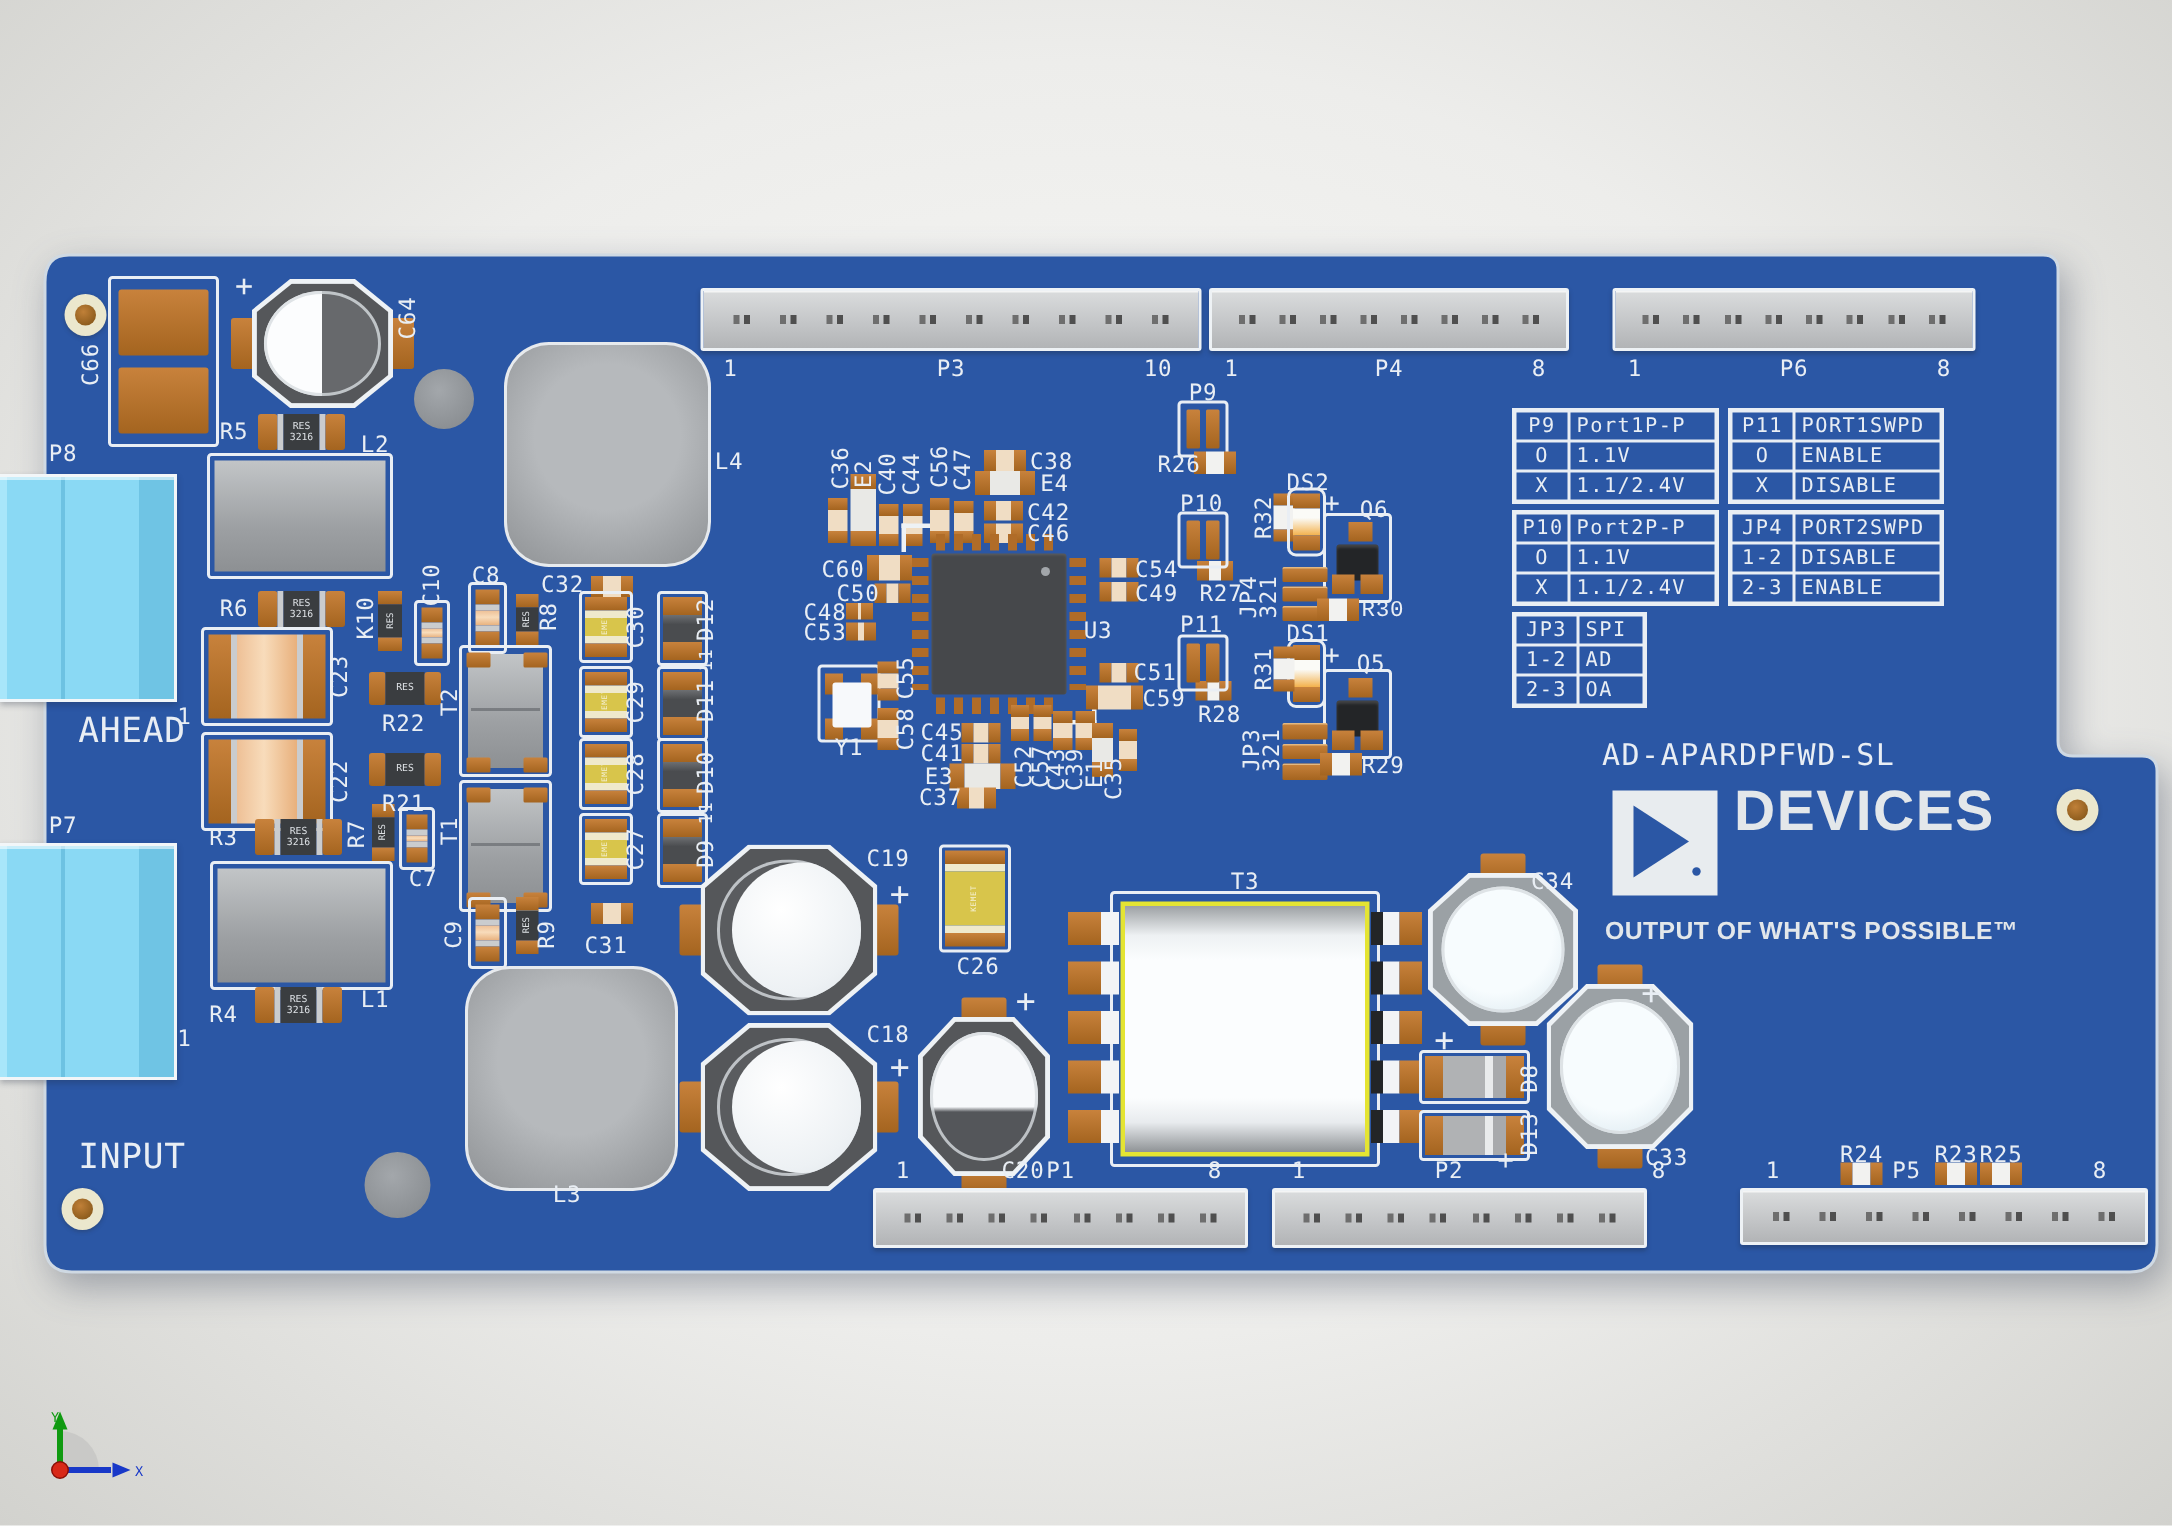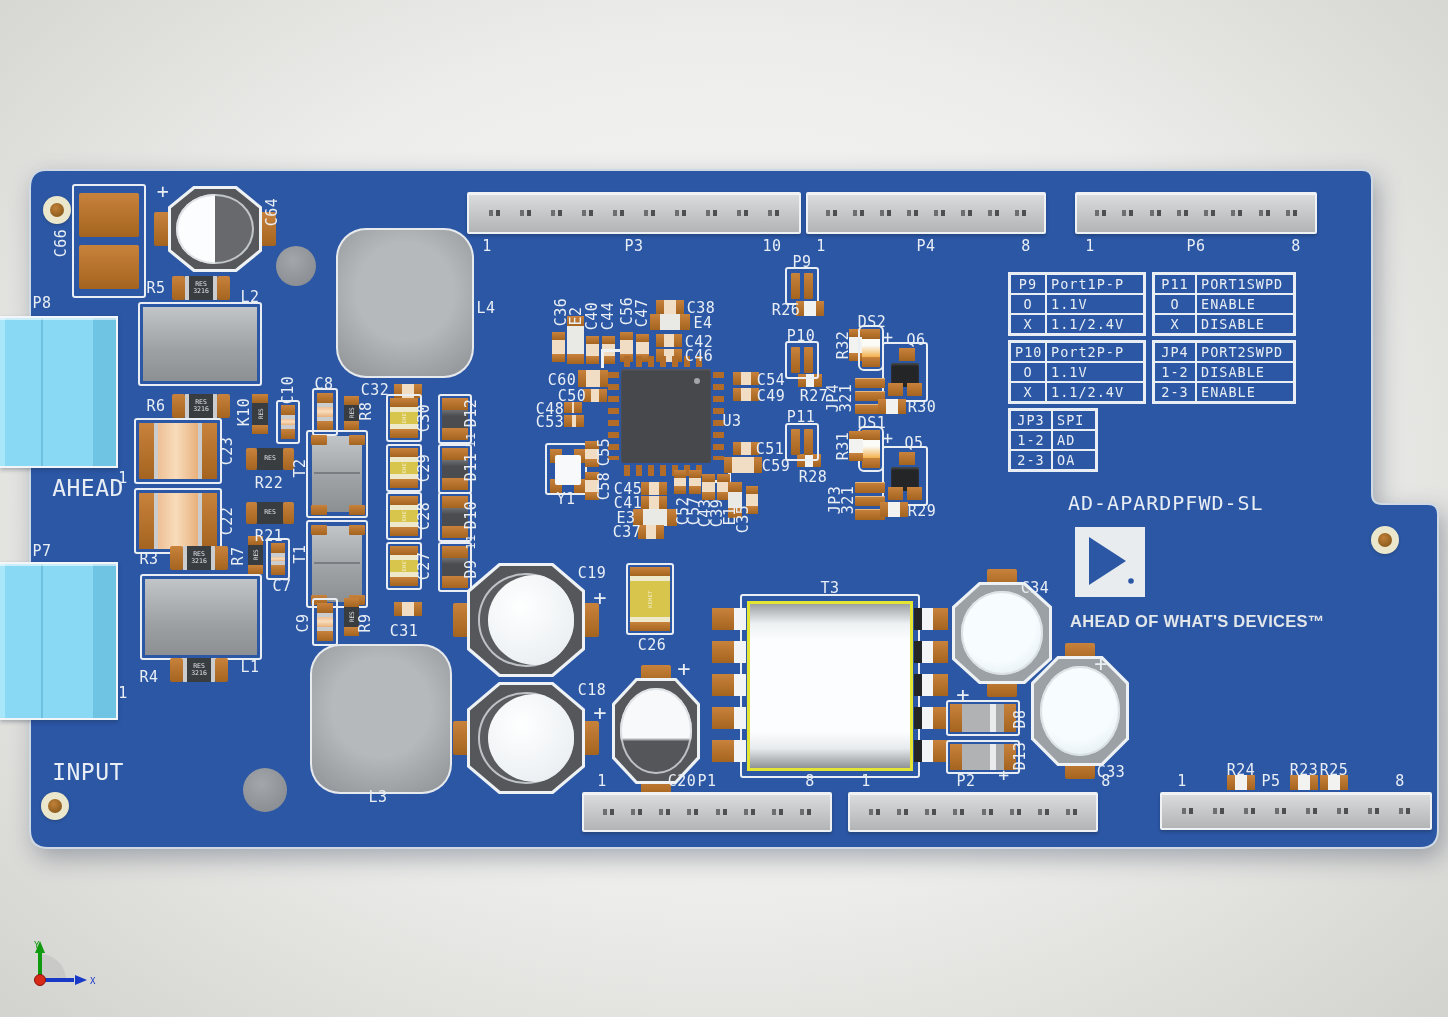--- a/index.html
+++ b/index.html
@@ -99,22 +99,23 @@
     </div>
 
     <div class="abs z6" style="left:1074px;top:526px">
       <svg width="74" height="74">
         <rect x="1" y="1" width="70" height="70" fill="#e8ecef"></rect>
         <polygon points="15,11 15,59 52,35" fill="var(--board,#2b57a5)"></polygon>
         <circle cx="57" cy="55" r="2.8" fill="var(--board,#2b57a5)"></circle>
       </svg>
     </div>
     <div class="abs logotext z6" style="left:1156px;top:524px">
+      <div>DEVICES</div>
     </div>
-    <div class="abs tagline" style="left:1070px;top:612px">AHEAD OF WHAT'S DEVICES™</div>
+    <div class="abs tagline" style="left:1070px;top:612px">OUTPUT OF WHAT'S POSSIBLE™</div>
 
     <div class="abs z6" style="left:1060px;top:683px;width:290px;text-align:right">
     </div>
 
   <div class="abs hole" style="left: 43px; top: 196px; width: 28px; height: 28px;"></div>
       <div class="abs hole" style="left: 41px; top: 792px; width: 28px; height: 28px;"></div>
       <div class="abs hole" style="left: 1371px; top: 526px; width: 28px; height: 28px;"></div>
       <div class="abs via" style="left: 276px; top: 246px; width: 40px; height: 40px;"></div>
       <div class="abs via" style="left: 243px; top: 768px; width: 44px; height: 44px;"></div>
       <div class="abs outl" style="left: 72px; top: 184px; width: 74px; height: 114px;">
@@ -1065,21 +1066,21 @@
       <span class="silk rot" style="left: 743px; top: 519px;">C35</span>
       <span class="silk" style="left: 802px; top: 262px;">P9</span>
       <span class="silk" style="left: 786px; top: 310px;">R26</span>
       <span class="silk" style="left: 801px; top: 336px;">P10</span>
       <span class="silk" style="left: 872px; top: 322px;">DS2</span>
       <span class="silk rot" style="left: 843px; top: 345px;">R32</span>
       <span class="silk" style="left: 888px; top: 336px; font-size: 18px;">+</span>
       <span class="silk" style="left: 916px; top: 340px;">Q6</span>
       <span class="silk rot" style="left: 833px; top: 398px;">JP4</span>
       <span class="silk rot" style="left: 846px; top: 398px;">321</span>
-      <span class="silk" style="left: 922px; top: 407px;">R30</span>
+      <span class="silk" style="left: 922px; top: 407px; font-family: Liberation Mono, monospace;">R30</span>
       <span class="silk" style="left: 872px; top: 423px;">DS1</span>
       <span class="silk rot" style="left: 843px; top: 446px;">R31</span>
       <span class="silk" style="left: 888px; top: 437px; font-size: 18px;">+</span>
       <span class="silk" style="left: 914px; top: 443px;">Q5</span>
       <span class="silk rot" style="left: 835px; top: 500px;">JP3</span>
       <span class="silk rot" style="left: 848px; top: 500px;">321</span>
       <span class="silk" style="left: 922px; top: 511px;">R29</span>
       <span class="silk" style="left: 592px; top: 573px;">C19</span>
       <span class="silk" style="left: 600px; top: 597px; font-size: 22px;">+</span>
       <span class="silk" style="left: 652px; top: 645px;">C26</span>

